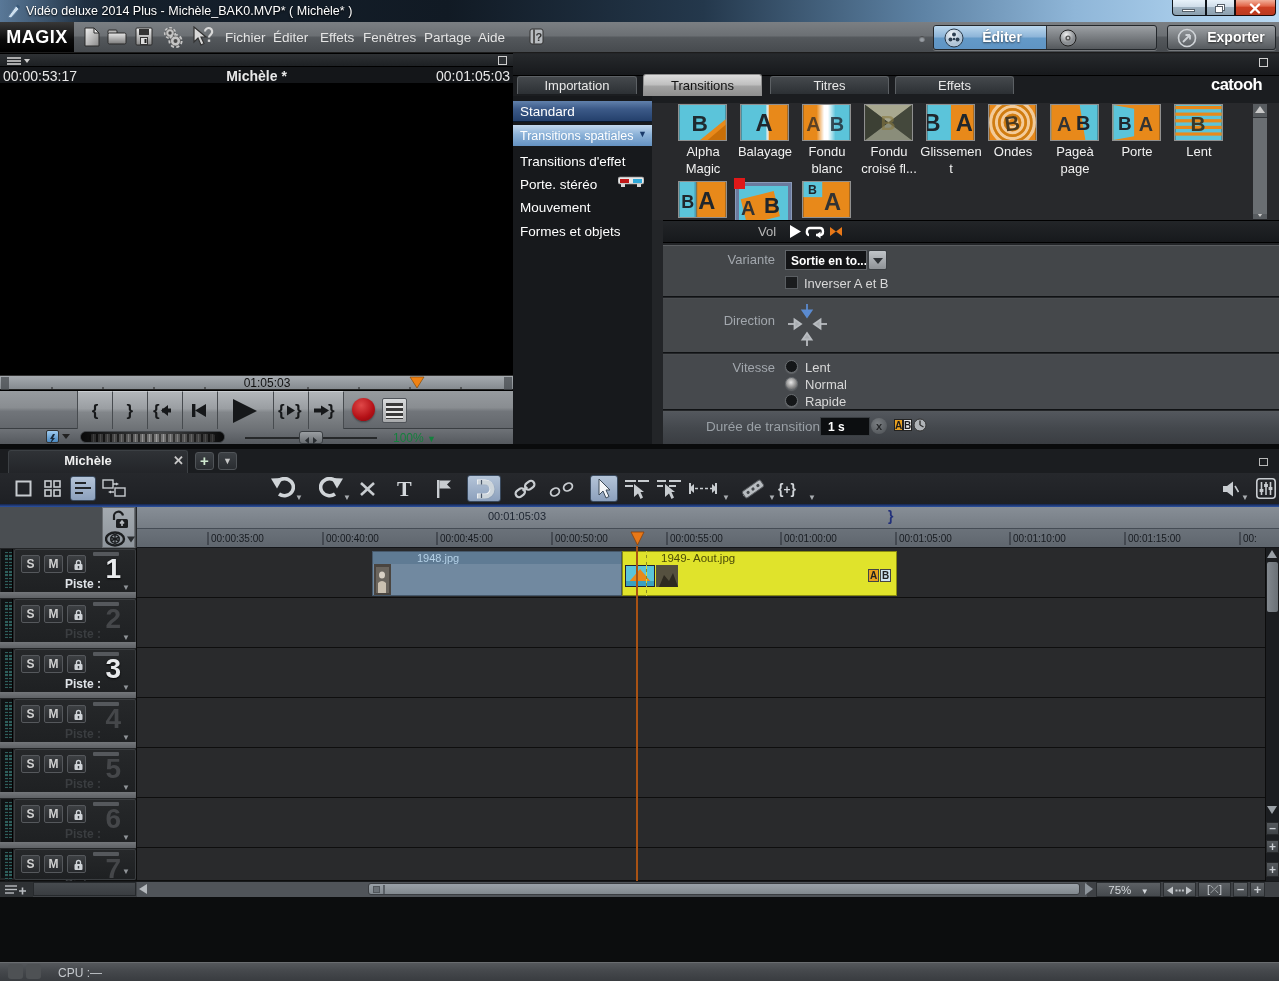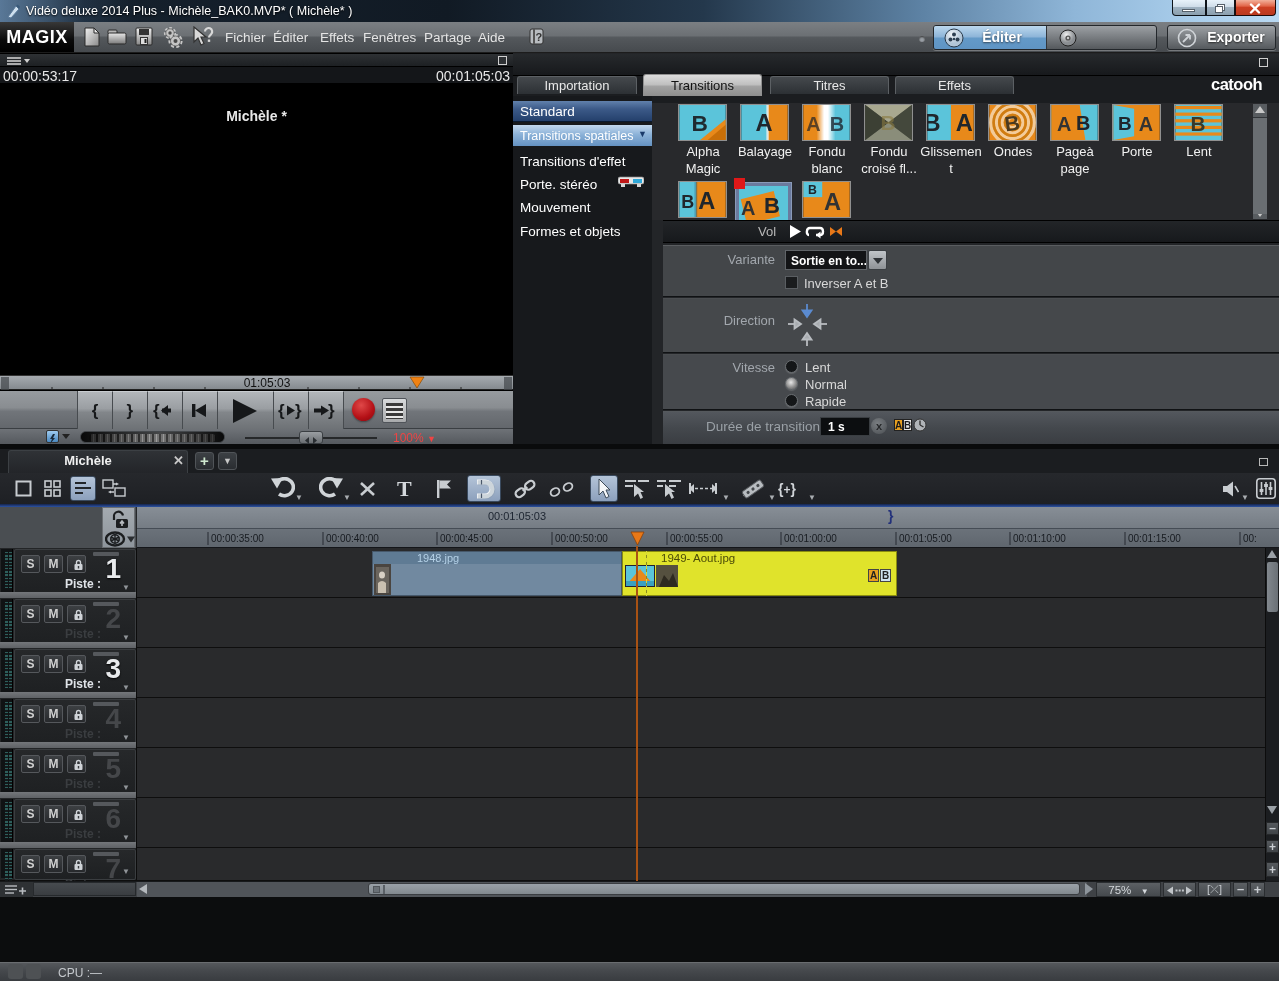--- a/index.html
+++ b/index.html
@@ -153,21 +153,21 @@
         <line x1="1" y1="2" x2="15" y2="2"></line>
         <line x1="1" y1="5" x2="15" y2="5"></line>
         <line x1="1" y1="8" x2="15" y2="8"></line>
       </g>
   <polygon points="18,3 24,3 21,7" fill="#cfcfcf"></polygon>
 </svg>
 <div class="abs" style="left:498px;top:56px;width:9px;height:9px;border:1px solid #cfcfcf;background:#2e3134;"></div>
 
 <div class="abs" style="left:0;top:67px;width:513px;height:17px;background:#141619;border-bottom:1px solid #000;"></div>
 <div class="abs" style="left:3px;top:68px;color:#e8e8e8;font-size:14px;">00:00:53:17</div>
-<div class="abs" style="left:0;top:68px;width:513px;text-align:center;color:#e8e8e8;font-size:14px;font-weight:bold;margin-top:40px;">Michèle *</div>
+<div class="abs" style="left:0;top:68px;width:513px;text-align:center;color:#e8e8e8;font-size:14px;font-weight:bold;">Michèle *</div>
 <div class="abs" style="left:408px;top:68px;width:102px;text-align:right;color:#e8e8e8;font-size:14px;">00:01:05:03</div>
 
 <div class="abs" style="left:0;top:375px;width:513px;height:15px;background:linear-gradient(#a6abb0,#858a8f);border-top:1px solid #333;border-bottom:1px solid #222;">
   <svg width="513" height="15" viewBox="0 0 513 15">
     <g stroke="#222" stroke-width="1">
       <line x1="52" y1="11" x2="52" y2="14"></line>
           <line x1="103" y1="11" x2="103" y2="14"></line>
           <line x1="154" y1="11" x2="154" y2="14"></line>
       <line x1="205" y1="11" x2="205" y2="14"></line>
           <line x1="308" y1="11" x2="308" y2="14"></line>
@@ -243,21 +243,21 @@
   <div style="position:absolute;left:8px;top:2px;right:8px;height:8px;background:repeating-linear-gradient(90deg,#141414 0 2px,#585858 2px 4px,#8a8a8a 4px 5px,#585858 5px 7px);border-radius:4px;"></div>
   <div style="position:absolute;left:0;top:0;width:100%;height:100%;background:linear-gradient(90deg,rgba(0,0,0,0.7),rgba(255,255,255,0.12) 45%,rgba(255,255,255,0.18) 55%,rgba(0,0,0,0.7));"></div>
 </div>
 <div class="abs" style="left:245px;top:437px;width:132px;height:2px;background:#26282a;"></div>
 <div class="abs" style="left:299px;top:431px;width:24px;height:13px;border-radius:3px;background:linear-gradient(#9a9ea2,#6a6e72);border:1px solid #3a3e42;">
   <svg width="22" height="11" viewBox="0 0 22 11">
         <polygon points="9,2 5,5.5 9,9" fill="#2a2e32"></polygon>
         <polygon points="13,2 17,5.5 13,9" fill="#2a2e32"></polygon>
       </svg>
 </div>
-<div class="abs" style="left:393px;top:431px;color:#ef4444;font-size:12px;">100% <span style="font-size:9px;">▼</span></div>
+<div class="abs" style="left:393px;top:431px;color:#15803d;font-size:12px;">100% <span style="font-size:9px;">▼</span></div>
 <style>
 .tbtn { height:38px; display:flex; align-items:center; justify-content:center;
   background:linear-gradient(#b2b6ba 0%,#9a9ea2 45%,#82868a 55%,#6e7276 100%);
   border-right:1px solid #474b4f; border-top:1px solid #c8ccd0;
   color:#16181a; font-size:17px; font-weight:bold; }
 </style>
 
 <div class="abs" style="left:513px;top:53px;width:766px;height:395px;background:#232528;"></div>
 
 <div class="abs" style="left:513px;top:54px;width:766px;height:22px;background:linear-gradient(#26292c,#17191c);border-bottom:1px solid #000;"></div>

